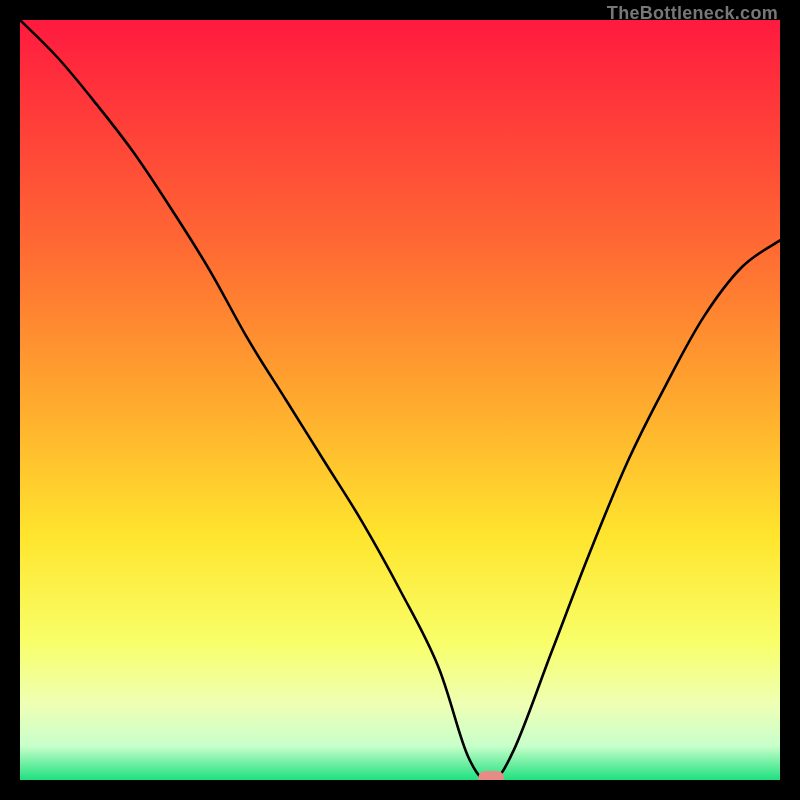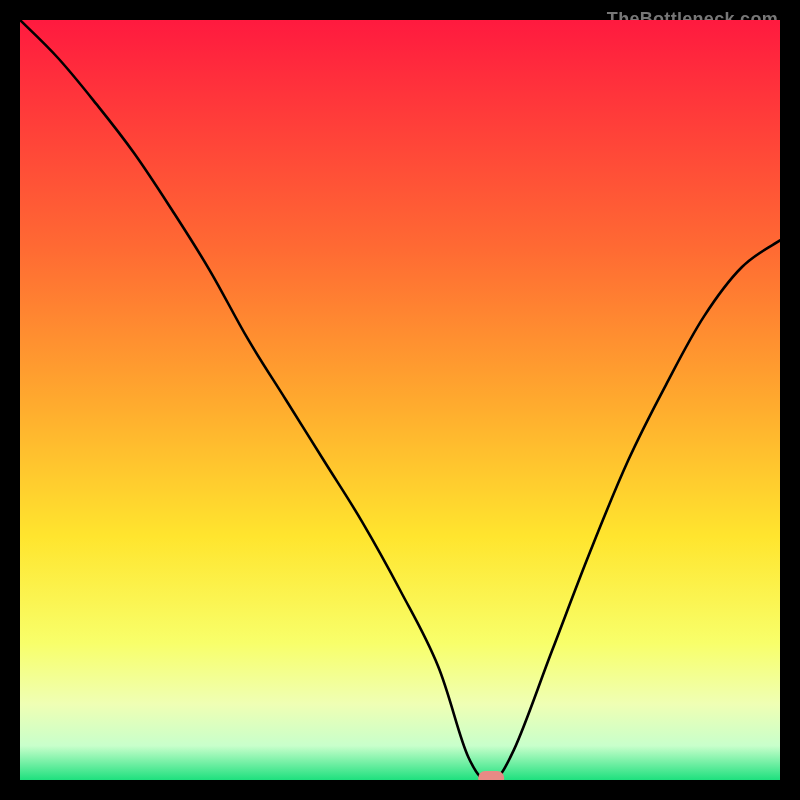--- a/index.html
+++ b/index.html
@@ -19,21 +19,21 @@
   .plot {
     position: absolute;
     left: 20px;
     top: 20px;
     width: 760px;
     height: 760px;
     overflow: hidden;
   }
   .watermark {
     position: absolute;
-    top: 9px;
+    top: 3px;
     right: 22px;
     font-family: Arial, Helvetica, sans-serif;
     font-size: 18px;
     font-weight: 600;
     color: #777;
     letter-spacing: 0.3px;
     user-select: none;
   }
 </style>
 </head>

